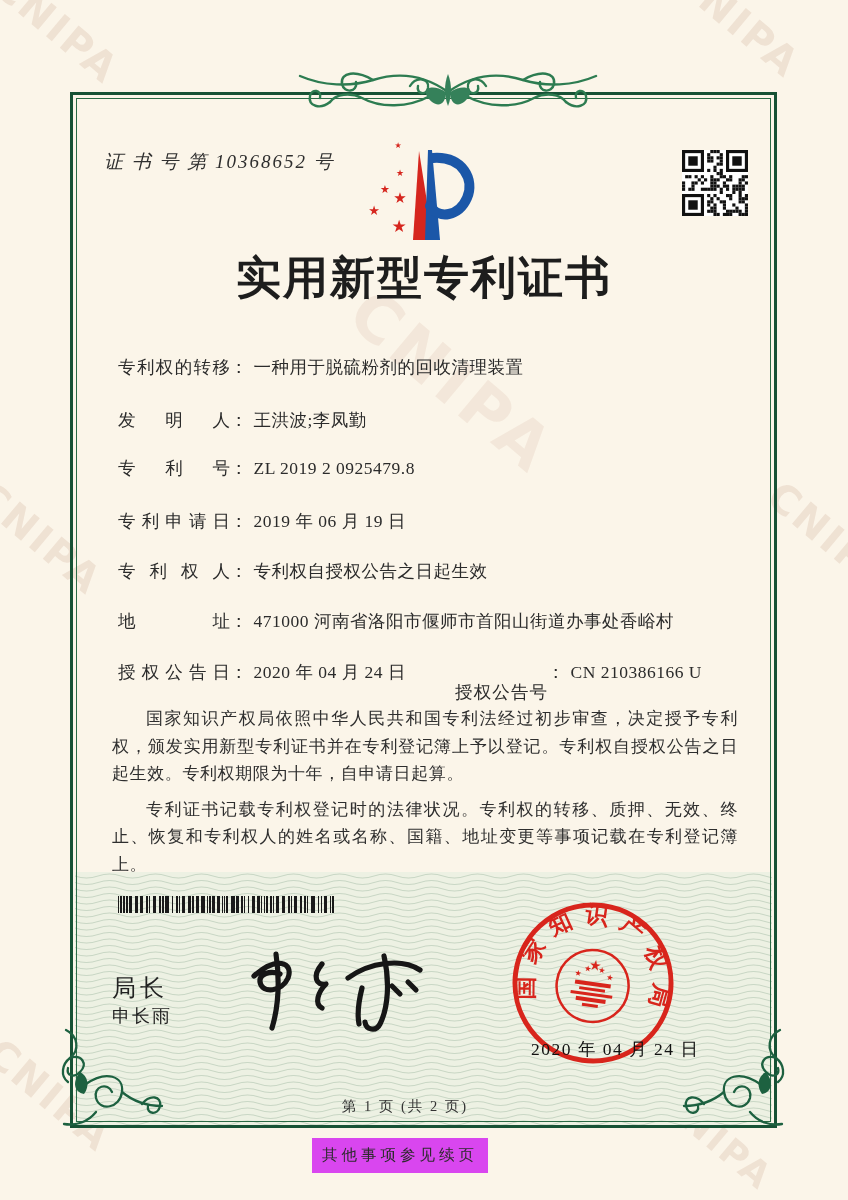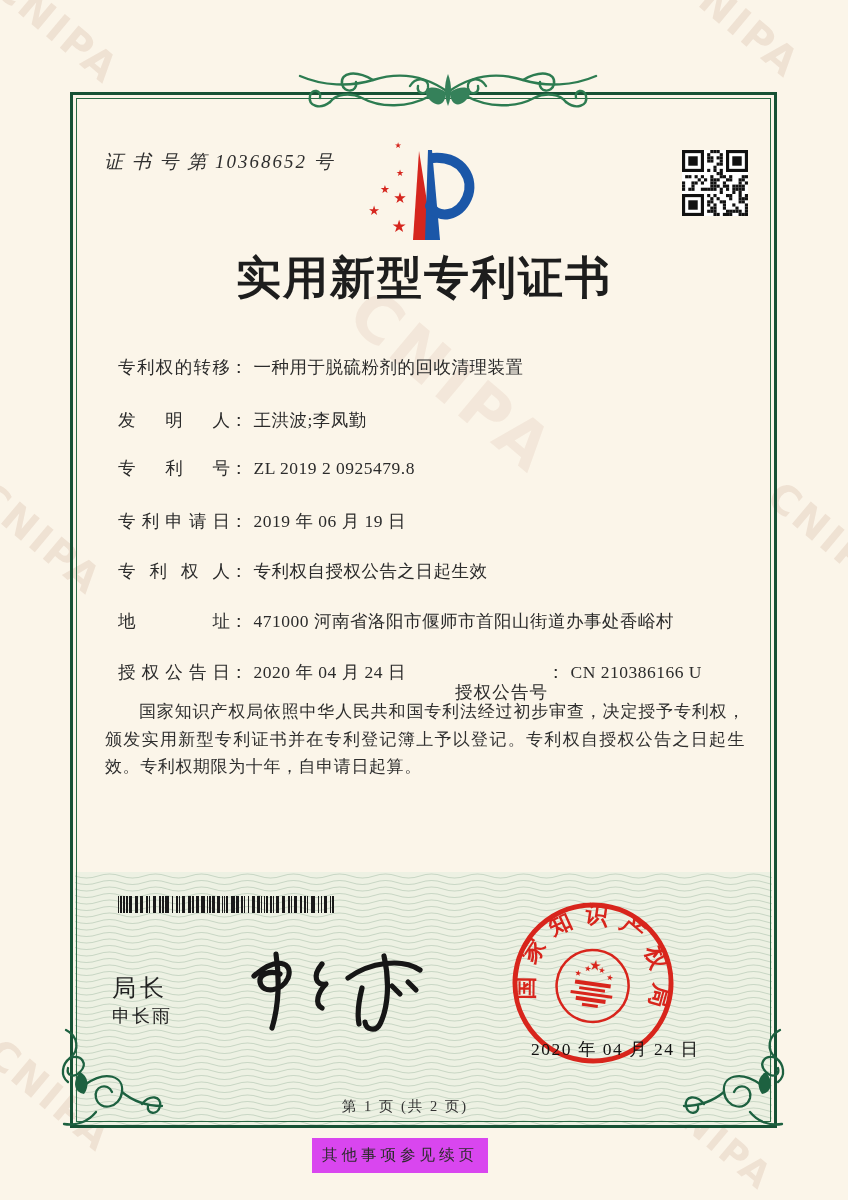--- a/index.html
+++ b/index.html
@@ -42,21 +42,21 @@
   .frow{position:absolute;left:118px;font-size:17.5px;color:#2b2b2b;white-space:nowrap;}
   .flabel{display:inline-block;width:112px;text-align:justify;text-align-last:justify;
           -moz-text-align-last:justify;vertical-align:top;}
   .fcolon{display:inline-block;margin-right:6px;}
   .fvalue{letter-spacing:0.5px;}
   .grant-no{position:absolute;left:337px;top:0;white-space:nowrap;}
   .grant-no .flabel{width:92px;margin-top:20px;}
 
   .paras{position:absolute;left:104px;top:697px;width:642px;font-size:17px;
          line-height:27.5px;color:#2e2e2e;letter-spacing:0.6px;text-align:justify;}
-  .paras p{margin:1px;text-indent:2em;}
+  .paras p{margin:8px;text-indent:2em;}
 
   .barcode{position:absolute;left:118px;top:896px;}
   .signer-title{position:absolute;left:112px;top:972px;font-size:24px;color:#222;letter-spacing:4px;}
   .signer-name{position:absolute;left:112px;top:1004px;font-size:18px;color:#222;letter-spacing:2px;}
   .signature{position:absolute;left:236px;top:948px;}
 
   .seal{position:absolute;left:508px;top:898px;transform:rotate(8deg);}
   .seal-date{position:absolute;left:531px;top:1037px;font-size:17.5px;color:#111;
              letter-spacing:1.5px;z-index:9;white-space:nowrap;}
 
@@ -336,20 +336,21 @@
   </div>
   <div class="frow" style="top:660px;width:640px">
     <span class="flabel">授权公告日</span><span class="fcolon">：</span><span class="fvalue">2020 年 04 月 24 日</span>
     <span class="grant-no">
       <span class="flabel">授权公告号</span><span class="fcolon">：</span><span class="fvalue">CN 210386166 U</span>
     </span>
   </div>
 
   <div class="paras">
     <p>国家知识产权局依照中华人民共和国专利法经过初步审查，决定授予专利权，颁发实用新型专利证书并在专利登记簿上予以登记。专利权自授权公告之日起生效。专利权期限为十年，自申请日起算。</p>
+    <p>专利证书记载专利权登记时的法律状况。专利权的转移、质押、无效、终止、恢复和专利权人的姓名或名称、国籍、地址变更等事项记载在专利登记簿上。</p>
   </div>
 
   <svg class="barcode" id="barcode" width="218" height="17">
       <rect x="0" y="0" width="1" height="17" fill="#1a1a1a"></rect>
       <rect x="2" y="0" width="2" height="17" fill="#1a1a1a"></rect>
       <rect x="5" y="0" width="2" height="17" fill="#1a1a1a"></rect>
       <rect x="8" y="0" width="2" height="17" fill="#1a1a1a"></rect>
       <rect x="11" y="0" width="3" height="17" fill="#1a1a1a"></rect>
       <rect x="17" y="0" width="3" height="17" fill="#1a1a1a"></rect>
       <rect x="22" y="0" width="3" height="17" fill="#1a1a1a"></rect>

